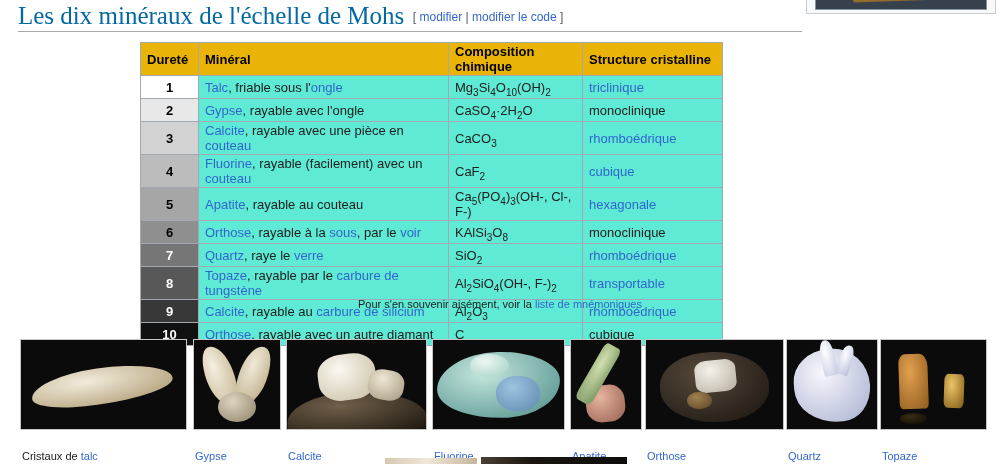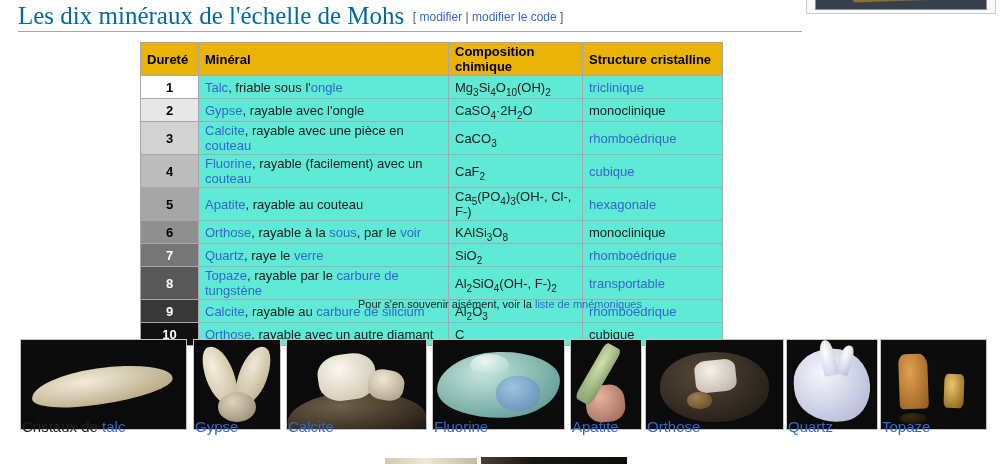--- a/index.html
+++ b/index.html
@@ -36,21 +36,21 @@
   .wikitable sub{font-size:10px;line-height:0;}
 
   
   .mnemonic{position:absolute;top:298px;left:0;width:1000px;text-align:center;
             font-size:11px;color:#202122;}
 
   
   .gimg{position:absolute;top:339px;height:91px;box-sizing:border-box;background:#0b0b0b;
         border:1px solid #c6c6c6;overflow:hidden;}
   .blob{position:absolute;}
-  .gcap{position:absolute;top:418px;font-size:15px;color:#202122;white-space:nowrap;}
+  .gcap{position:absolute;top:450px;font-size:11px;color:#202122;white-space:nowrap;}
 
   
   .strip{position:absolute;}
   .strip-light{left:385px;top:458px;width:92px;height:6px;
                background:linear-gradient(90deg,#d7c7b0,#efe7d8 45%,#c7b69d);}
   .strip-dark{left:481px;top:457px;width:146px;height:7px;
               background:linear-gradient(90deg,#4a4036,#1a1510 35%,#0e0c09);}
 </style>
 </head>
 <body>

